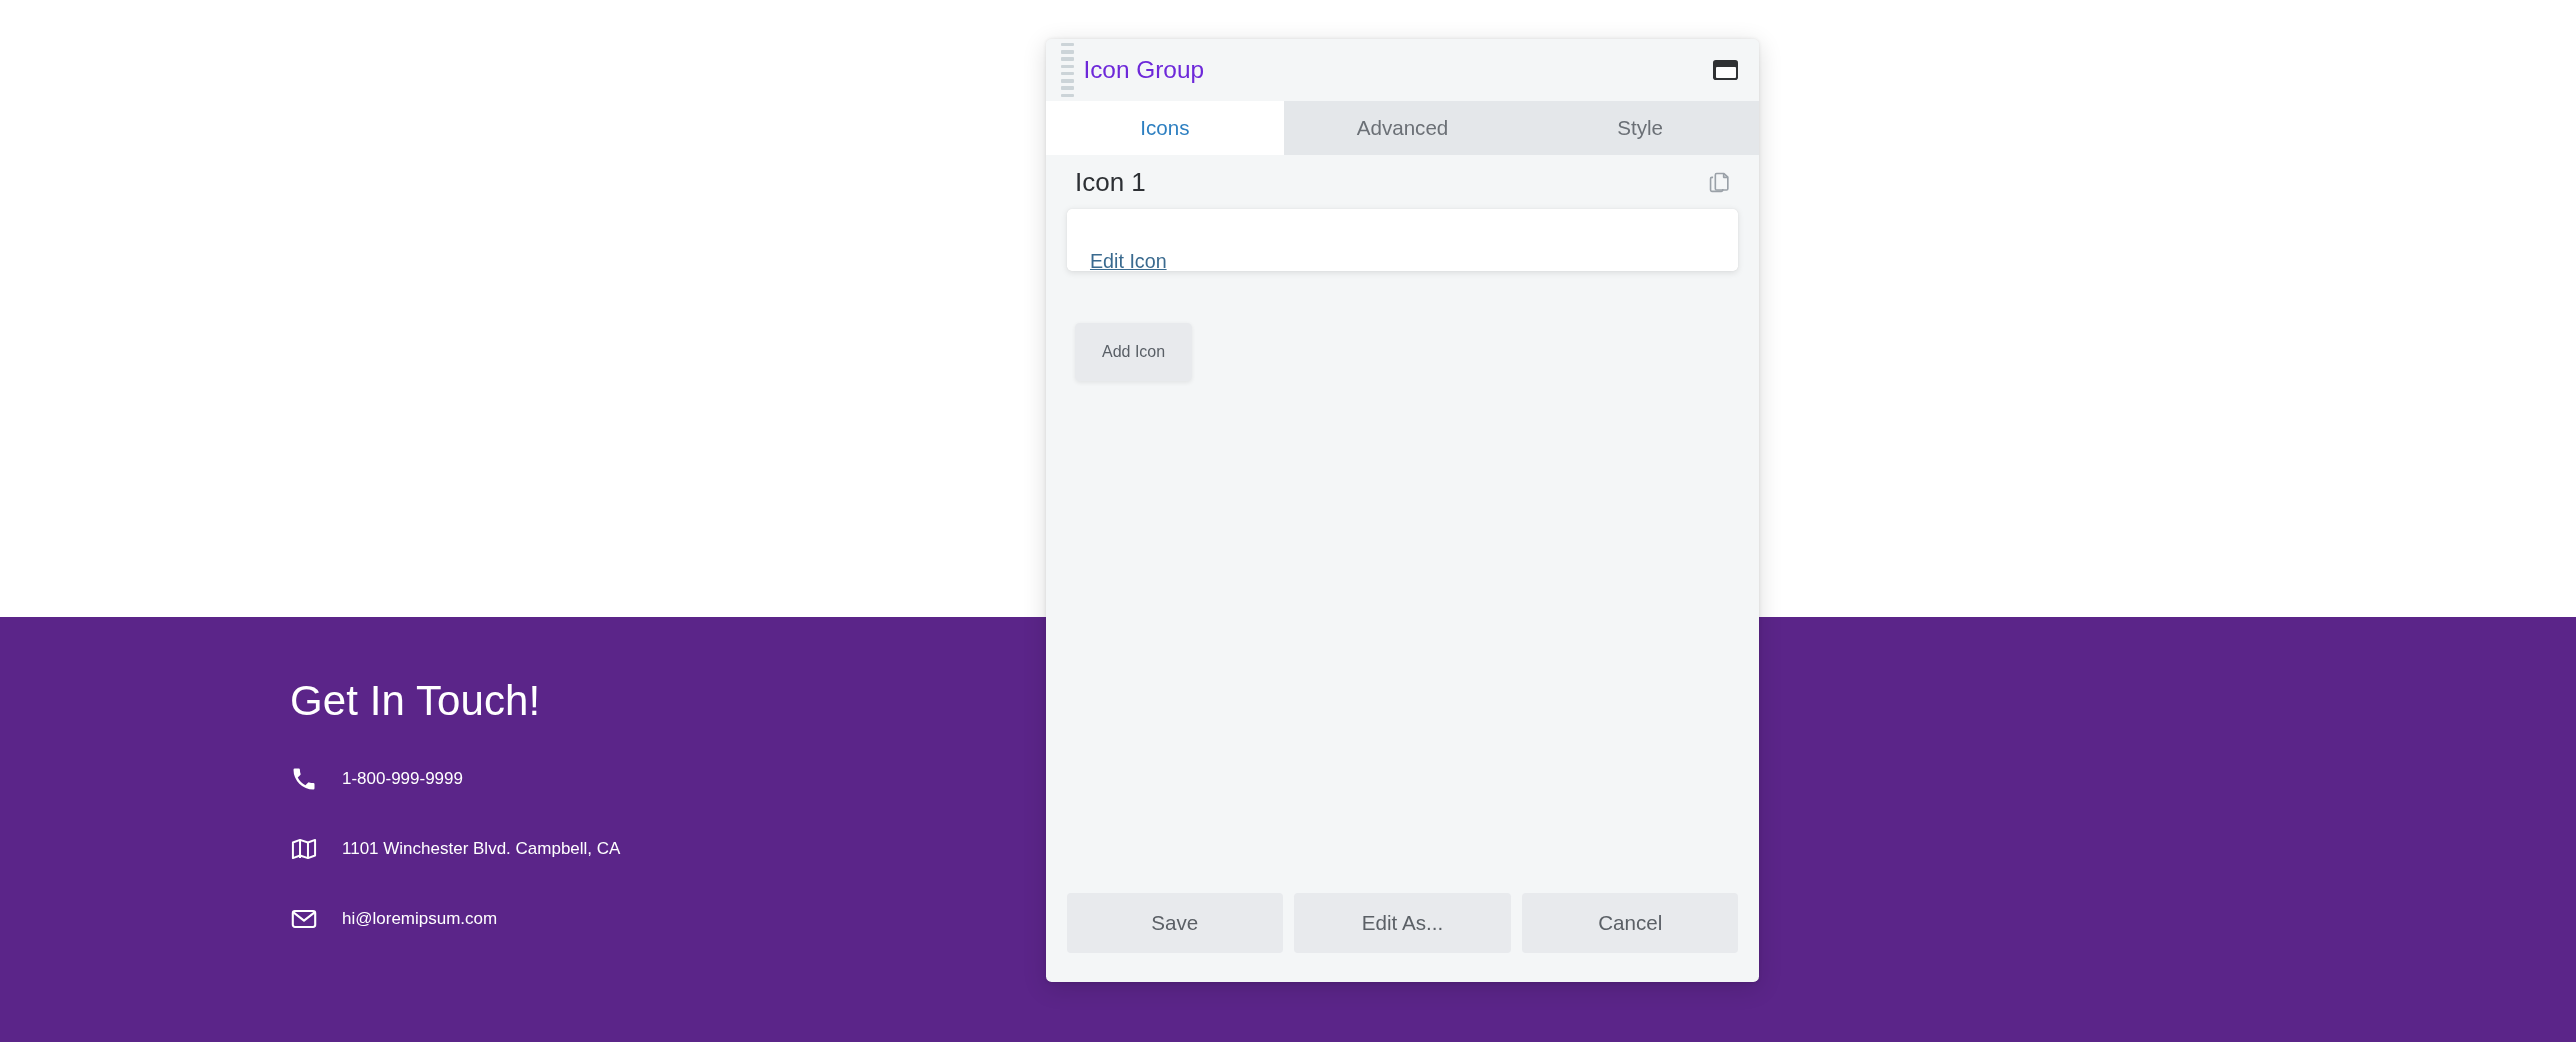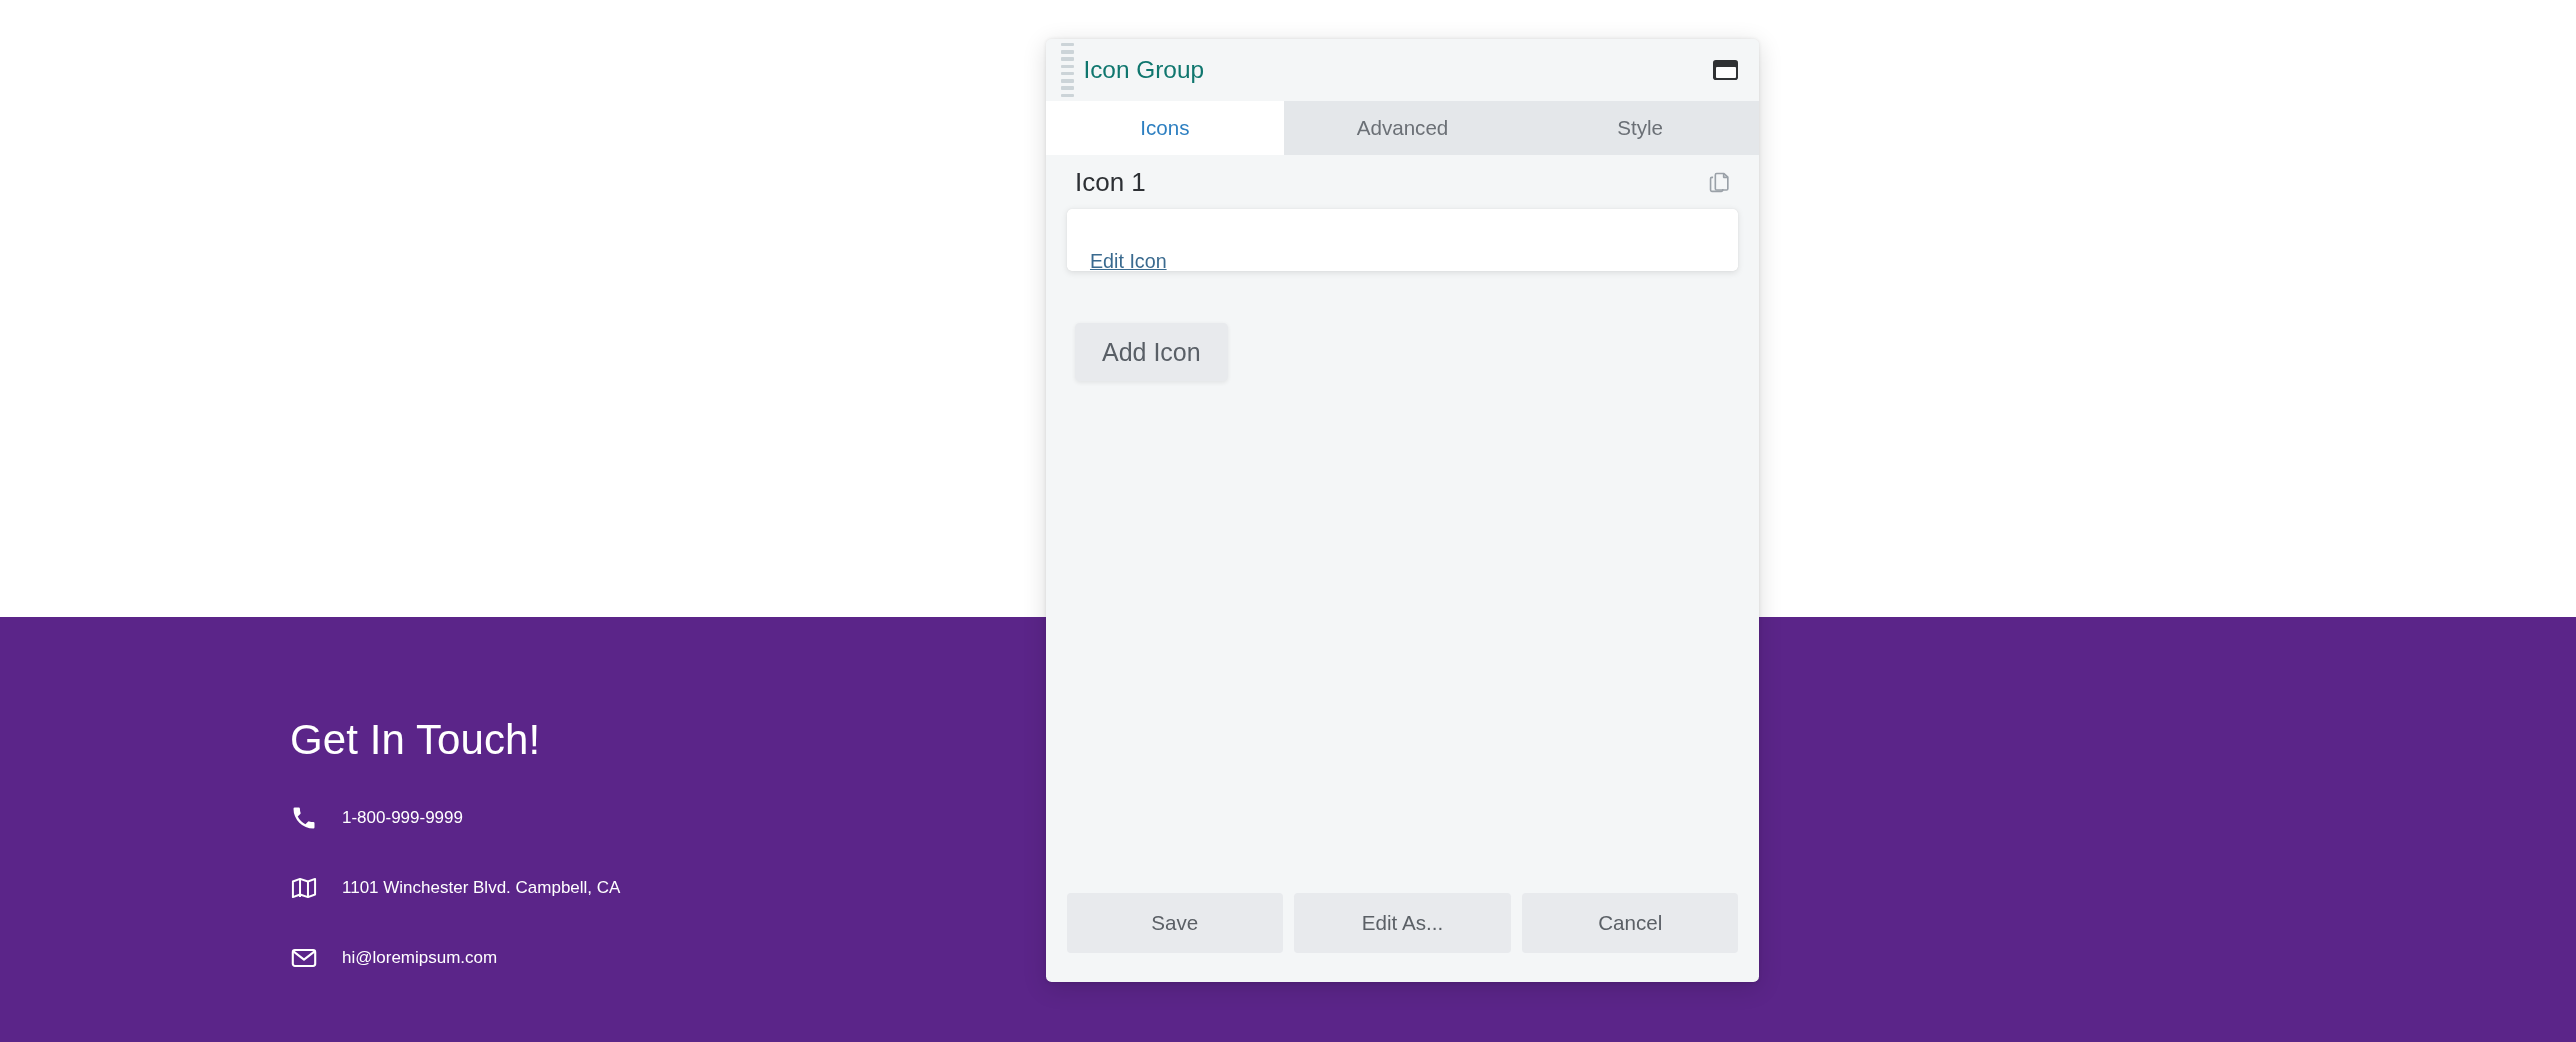--- a/index.html
+++ b/index.html
@@ -32,21 +32,21 @@
     left: 0; top: 617px;
     width: 2576px;
     height: 426px;
     background: #5b2589;
   }
 
   
   .footer-inner {
     position: absolute;
     left: 290px;
-    top: 717px;
+    top: 678px;
     width: 844px;
   }
   .footer-heading {
     color: #ffffff;
     font-size: 42px;
     font-weight: 400;
     line-height: 1.1;
     margin: 0 0 39px 0;
     letter-spacing: 0.1px;
   }
@@ -116,21 +116,21 @@
   }
   .drag-handle span {
     display: block;
     width: 13px;
     height: 4.7px;
     background: #ccd4d8;
     border-radius: 0.9px;
   }
   .panel-title {
     font-size: 24.4px;
-    color: #0f766e;
+    color: #6d28d9;
     font-weight: 400;
     flex: 1;
     line-height: 1;
   }
   .window-icon {
     width: 25px;
     height: 20.6px;
     background: #2f3133;
     border-radius: 2.8px;
     position: relative;
@@ -217,21 +217,21 @@
     margin-left: 8.4px;
     display: inline-flex;
     align-items: center;
     justify-content: center;
     height: 58px;
     padding: 0 27px;
     background: #e8eaed;
     border: none;
     border-radius: 4.7px;
     font-family: "Liberation Sans", sans-serif;
-    font-size: 25px;
+    font-size: 16px;
     color: #595f66;
     cursor: pointer;
     box-shadow: 0 1.9px 4.7px rgba(0,0,0,0.07);
   }
 
   
   .panel-footer {
     display: flex;
     gap: 11.3px;
     padding: 0 20.6px 29px 20.6px;

